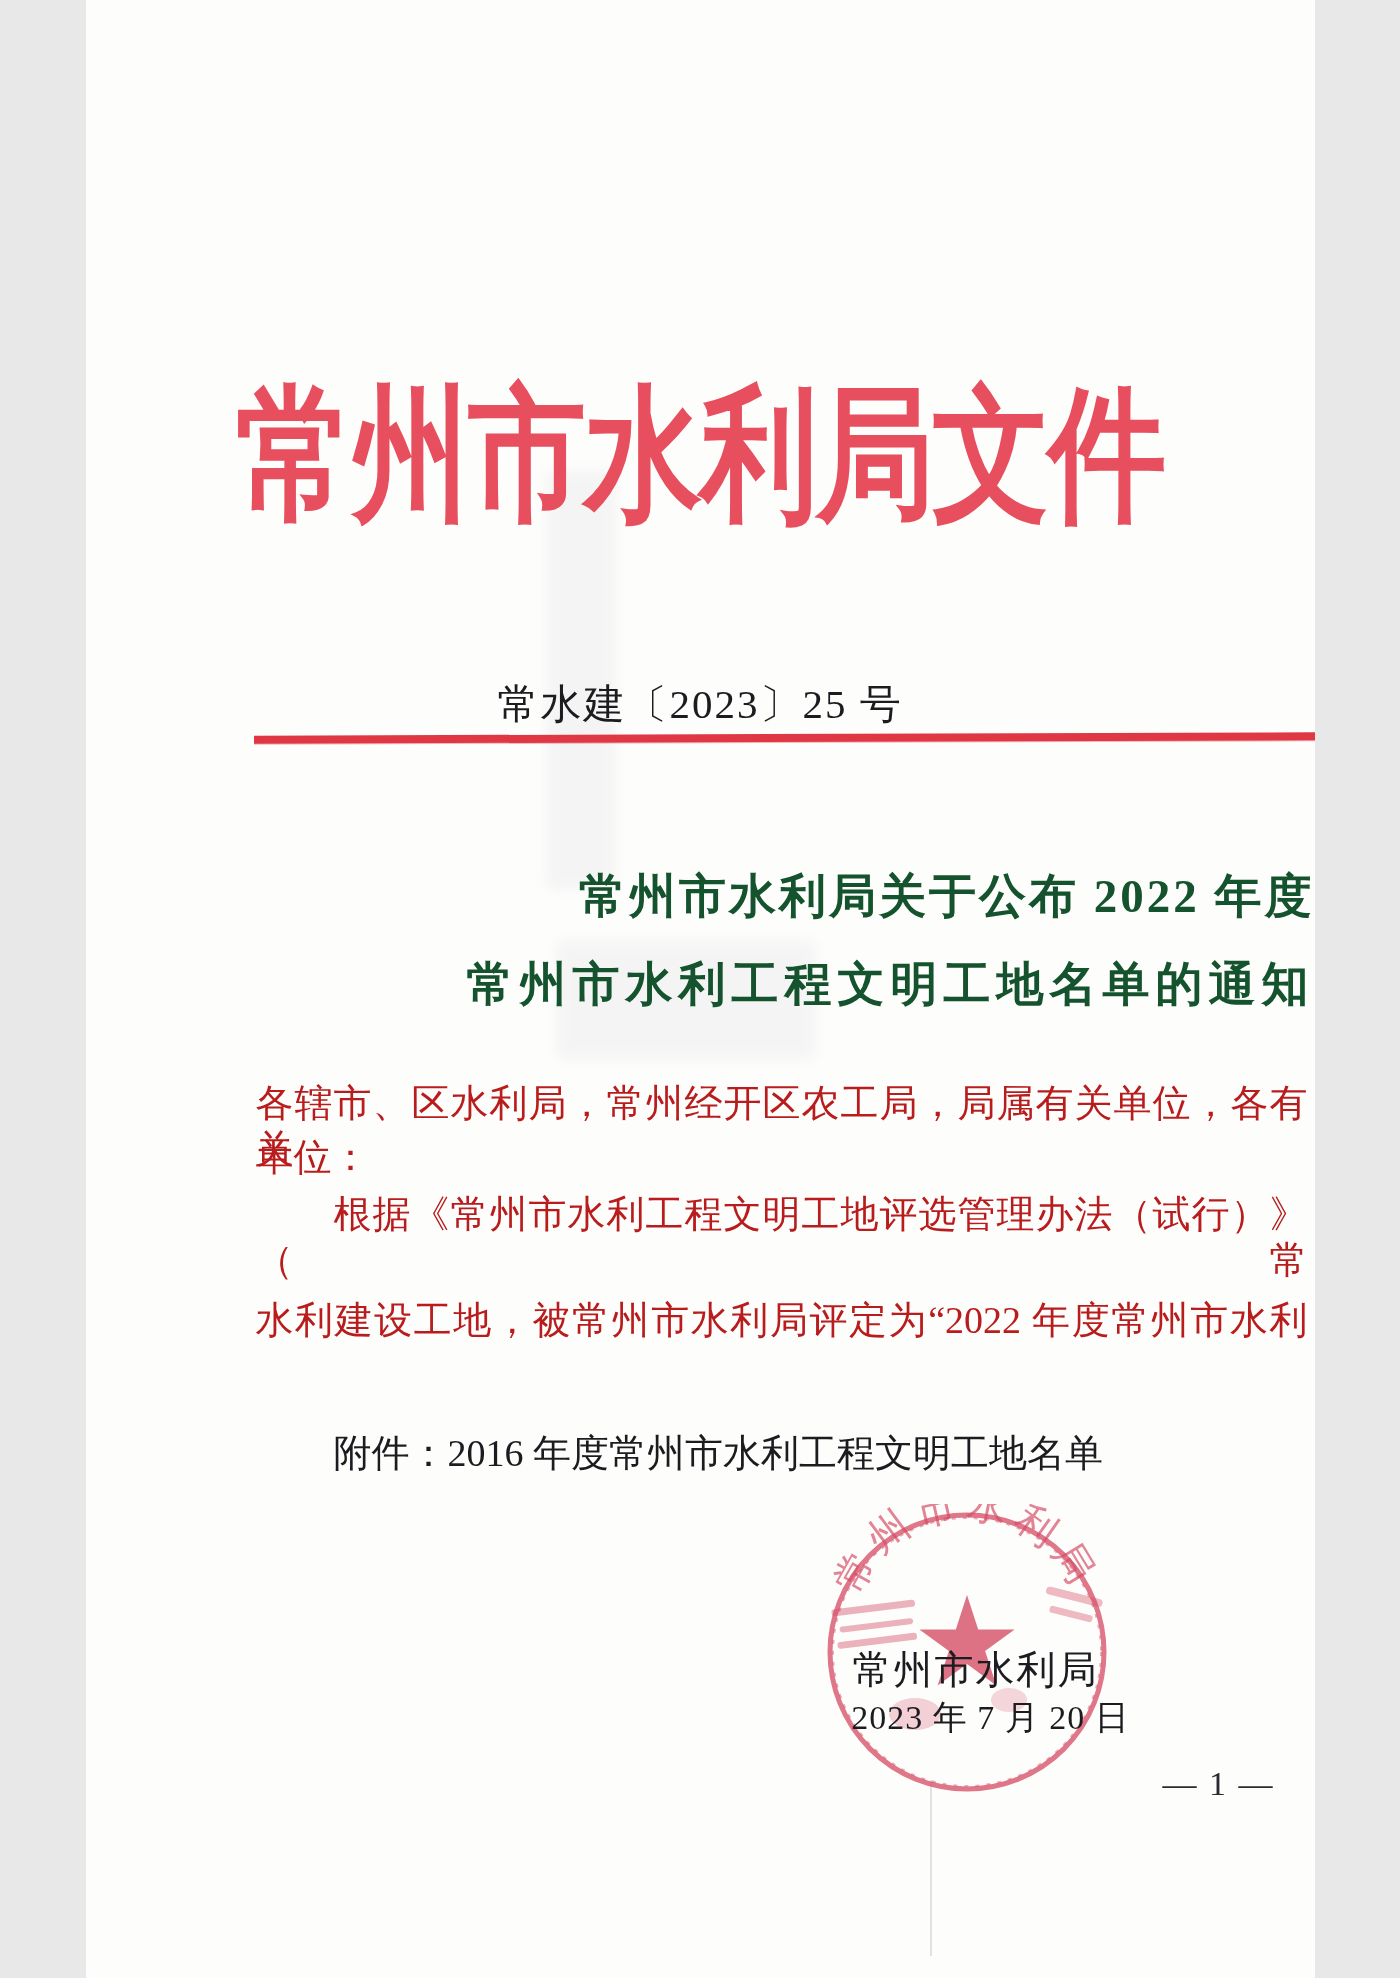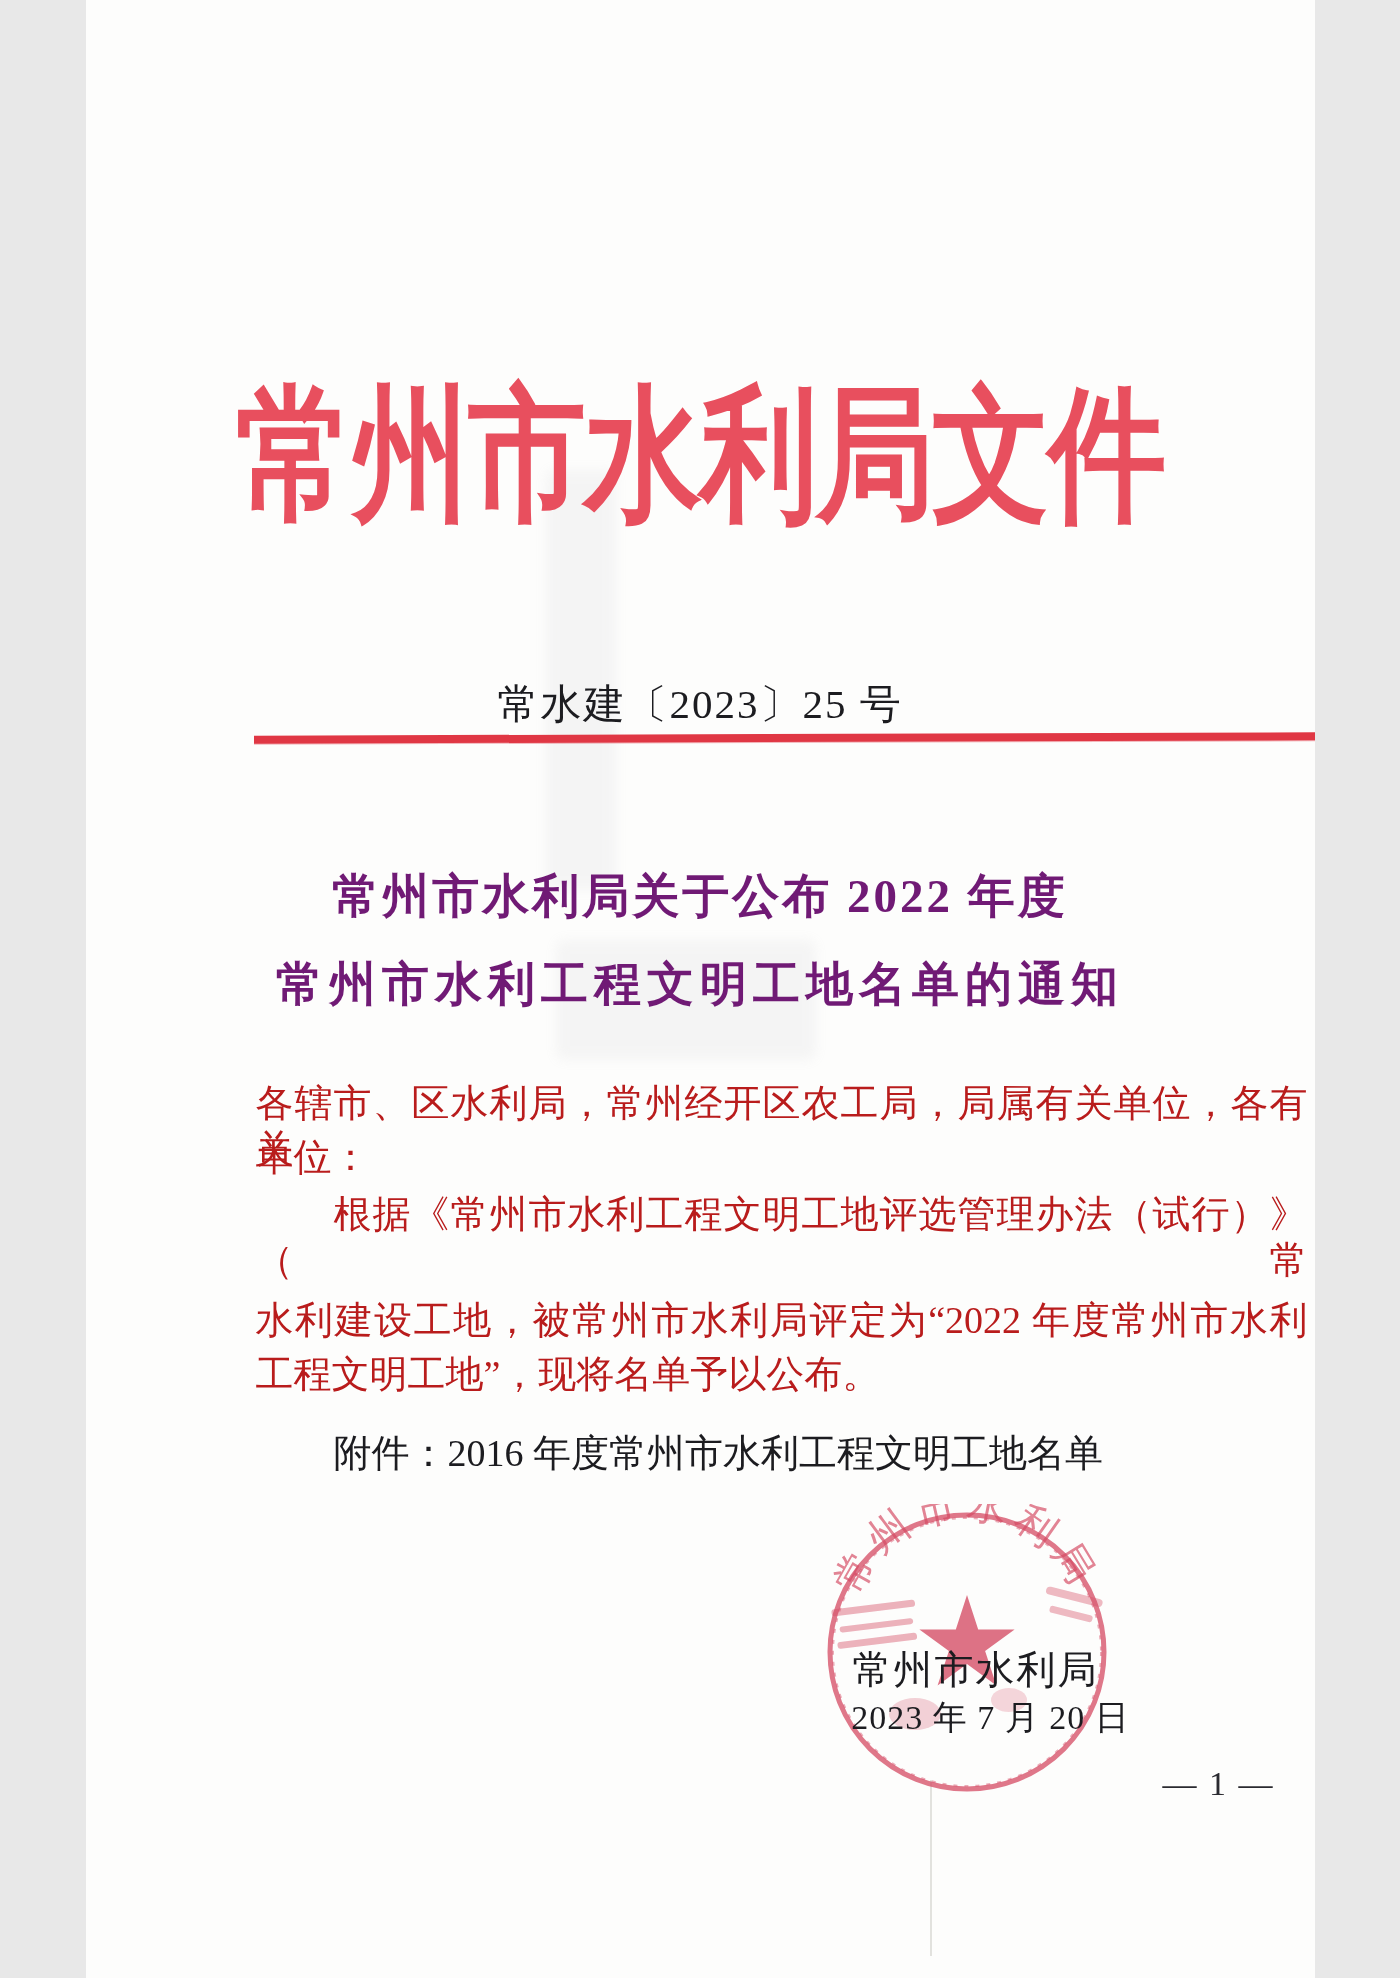--- a/index.html
+++ b/index.html
@@ -39,25 +39,25 @@
   .red-rule {
     left: 168px; top: 734px;
     width: 1066px; height: 8px;
     background: #e03744;
     transform: rotate(-0.18deg);
     box-shadow: 0 1px 0 rgba(224,55,68,0.35);
   }
 
   .doc-title {
     left: 0; right: 0;
-    text-align: center;
+    text-align: right;
     font-size: 47px;
     font-weight: bold;
     line-height: 52px;
-    color: #701a75;
+    color: #14532d;
     white-space: nowrap;
   }
   .doc-title.l1 { top: 870px; letter-spacing: 3px; }
   .doc-title.l2 { top: 958px; letter-spacing: 6px; }
 
   .bodyline {
     left: 170px; width: 1052px;
     font-size: 38px;
     line-height: 46px;
     white-space: nowrap;
@@ -138,21 +138,20 @@
   <div class="abs red-rule"></div>
 
   <div class="abs doc-title l1">常州市水利局关于公布 2022 年度</div>
   <div class="abs doc-title l2">常州市水利工程文明工地名单的通知</div>
 
   <div class="abs bodyline just" style="top:1080px;">各辖市、区水利局，常州经开区农工局，局属有关单位，各有关</div>
   <div class="abs bodyline" style="top:1134px;">单位：</div>
 
   <div class="abs bodyline just indent" style="top:1191px;">根据《常州市水利工程文明工地评选管理办法（试行）》（常</div>
   <div class="abs bodyline just" style="top:1297px;">水利建设工地，被常州市水利局评定为“2022 年度常州市水利</div>
-  <div class="abs bodyline" style="top:1351px;">工程文明工地”，现将名单予以公布。</div>
 
   <div class="abs attachment">附件：2016 年度常州市水利工程文明工地名单</div>
 
   <div class="abs seal-wrap">
     <svg width="296" height="296" viewBox="0 0 296 296">
       <defs>
         <path id="sealArc" d="M 36,112 A 113,113 0 0 1 260,112" fill="none"></path>
       </defs>
 
       <circle cx="148" cy="148" r="137" fill="none" stroke="#d44a63" stroke-width="5" opacity="0.75"></circle>

